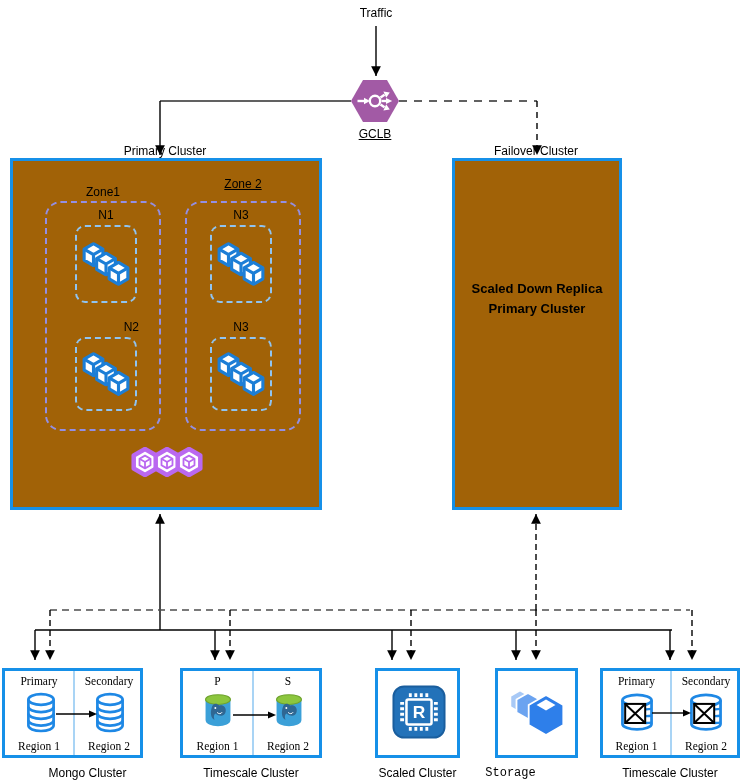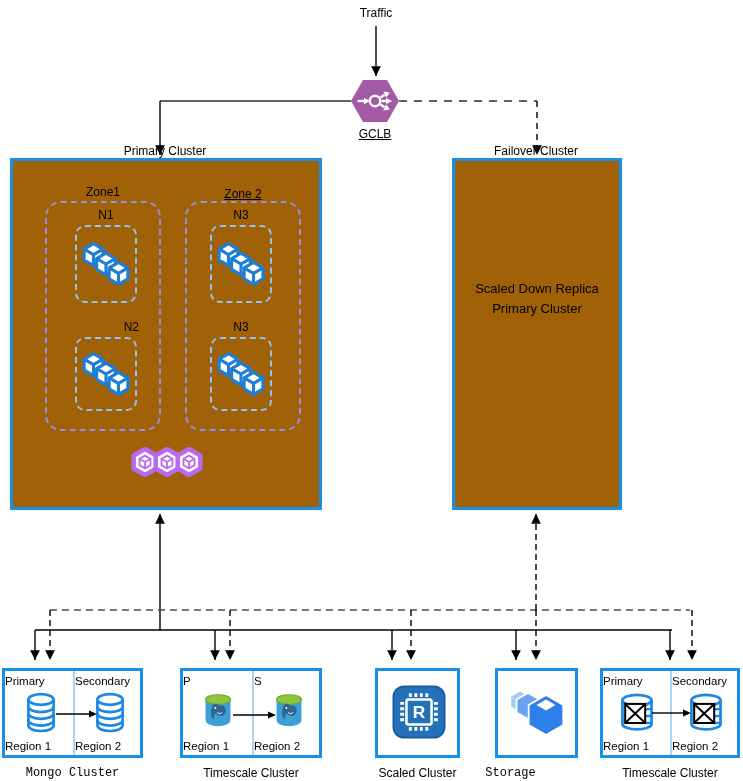--- a/index.html
+++ b/index.html
@@ -6,24 +6,24 @@
   #canvas{position:relative;width:743px;height:781px;background:#fff;overflow:hidden;
           font-family:"Liberation Sans",sans-serif;color:#000;}
   svg{display:block;}
   .lbl{position:absolute;font-size:12px;line-height:14px;text-align:center;color:#000;}
   .overlay{position:absolute;left:0;top:0;z-index:0;}
   .bigbox{position:absolute;border:3px solid #1690E8;background:#a16207;box-sizing:border-box;z-index:1;}
   .zone{position:absolute;border:2px dashed #938FE4;border-radius:16px;box-sizing:border-box;}
   .node{position:absolute;border:2px dashed #8FC4F2;border-radius:10px;box-sizing:border-box;
         display:flex;align-items:center;justify-content:center;}
   .failover-text{position:absolute;left:0;right:0;top:118px;text-align:center;
-                 font-size:13px;font-weight:normal;line-height:20px;}
+                 font-size:13px;font-weight:bold;line-height:20px;}
   .dbbox{position:absolute;border:3px solid #1690E8;background:#fff;box-sizing:border-box;z-index:1;}
   .divider{position:absolute;top:0;bottom:0;width:2px;background:#A9D4F5;}
-  .celllbl{position:absolute;font-size:11.5px;line-height:13px;text-align:left;}
+  .celllbl{position:absolute;font-size:11.5px;line-height:13px;text-align:center;font-family:Liberation Serif, serif;}
   .dbarrow{position:absolute;z-index:3;}
   .icon{position:absolute;z-index:2;}
 </style>
 </head>
 <body>
 
 <div id="canvas">
 
   <svg width="0" height="0" style="position:absolute" aria-hidden="true">
     <defs>
@@ -149,21 +149,21 @@
   <svg class="icon" style="left:351px;top:80px;" width="48" height="42">
       <use href="#gclb-hex"></use>
     </svg>
   <div class="lbl" style="left:335px;top:127px;width:80px;text-decoration:underline;">GCLB</div>
 
   <div class="lbl" style="left:85px;top:144px;width:160px;z-index:2;">Primary Cluster</div>
   <div class="lbl" style="left:456px;top:144px;width:160px;z-index:2;">Failover Cluster</div>
 
   <div class="bigbox" style="left:10px;top:158px;width:312px;height:352px;">
     <div class="lbl" style="left:40px;top:24px;width:100px;">Zone1</div>
-    <div class="lbl" style="left:180px;top:26px;width:100px;text-decoration:underline;">Zone 2</div>
+    <div class="lbl" style="left:180px;top:16px;width:100px;text-decoration:underline;">Zone 2</div>
 
     <div class="zone" style="left:32px;top:40px;width:116px;height:230px;"></div>
     <div class="zone" style="left:172px;top:40px;width:116px;height:230px;"></div>
 
     <div class="lbl" style="left:60px;top:47px;width:66px;">N1</div>
     <div class="node" style="left:62px;top:64px;width:62px;height:78px;">
       <svg width="50" height="44">
           <use href="#gke-cubes"></use>
         </svg>
     </div>
@@ -211,21 +211,21 @@
     <svg class="icon" style="left:87px;top:20px;" width="36" height="44">
         <use href="#mongo-icon"></use>
       </svg>
     <svg class="dbarrow" style="left:51px;top:37px;" width="42" height="12">
       <path d="M0,6 H33" stroke="#000" stroke-width="1.4"></path>
         <path d="M33,2.5 L41,6 L33,9.5 Z" fill="#000"></path>
     </svg>
     <div class="celllbl" style="left:0;top:69px;width:68px;">Region 1</div>
     <div class="celllbl" style="left:70px;top:69px;width:68px;">Region 2</div>
   </div>
-  <div class="lbl" style="left:2px;top:766px;width:141px;font-family:Liberation Mono, monospace;">Mongo Cluster</div>
+  <div class="lbl" style="left:17px;top:766px;width:141px;">Mongo Cluster</div>
 
   <div class="dbbox" style="left:180px;top:668px;width:142px;height:90px;">
     <div class="divider" style="left:69px;"></div>
     <div class="celllbl" style="left:0;top:4px;width:69px;">P</div>
     <div class="celllbl" style="left:71px;top:4px;width:68px;">S</div>
     <svg class="icon" style="left:19px;top:20px;" width="32" height="42">
         <use href="#postgres-icon"></use>
       </svg>
     <svg class="icon" style="left:90px;top:20px;" width="32" height="42">
         <use href="#postgres-icon"></use>

